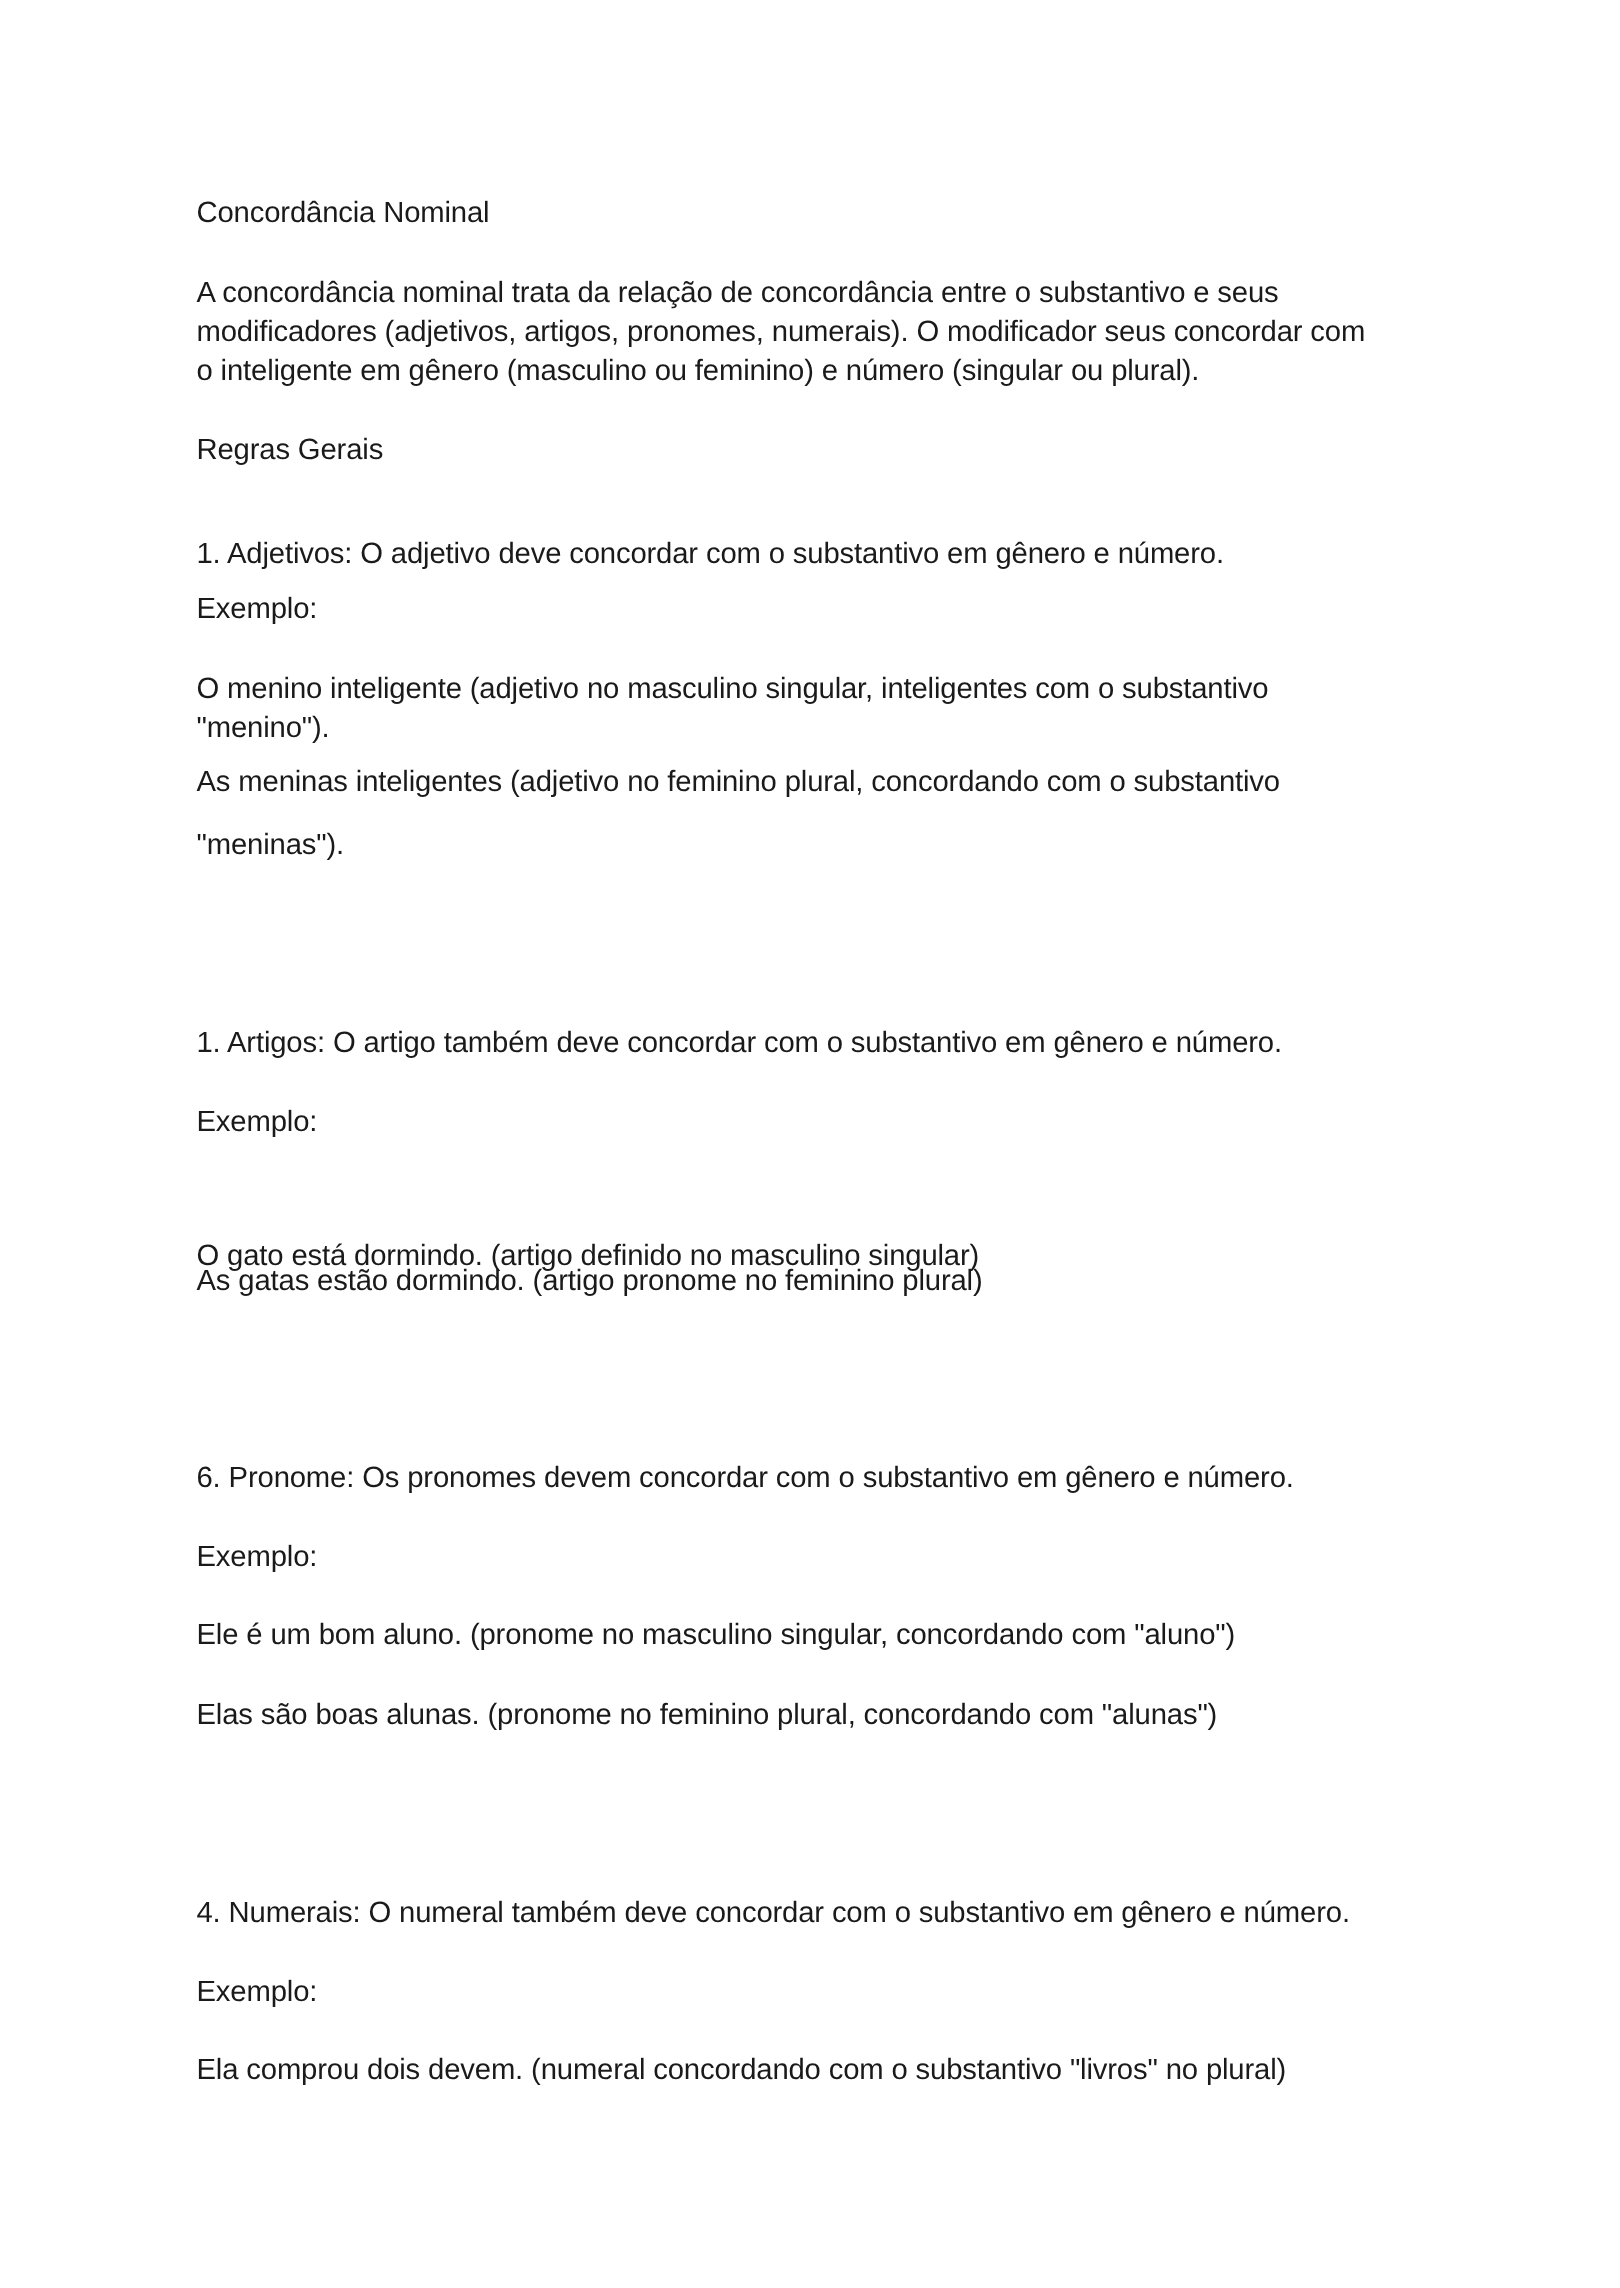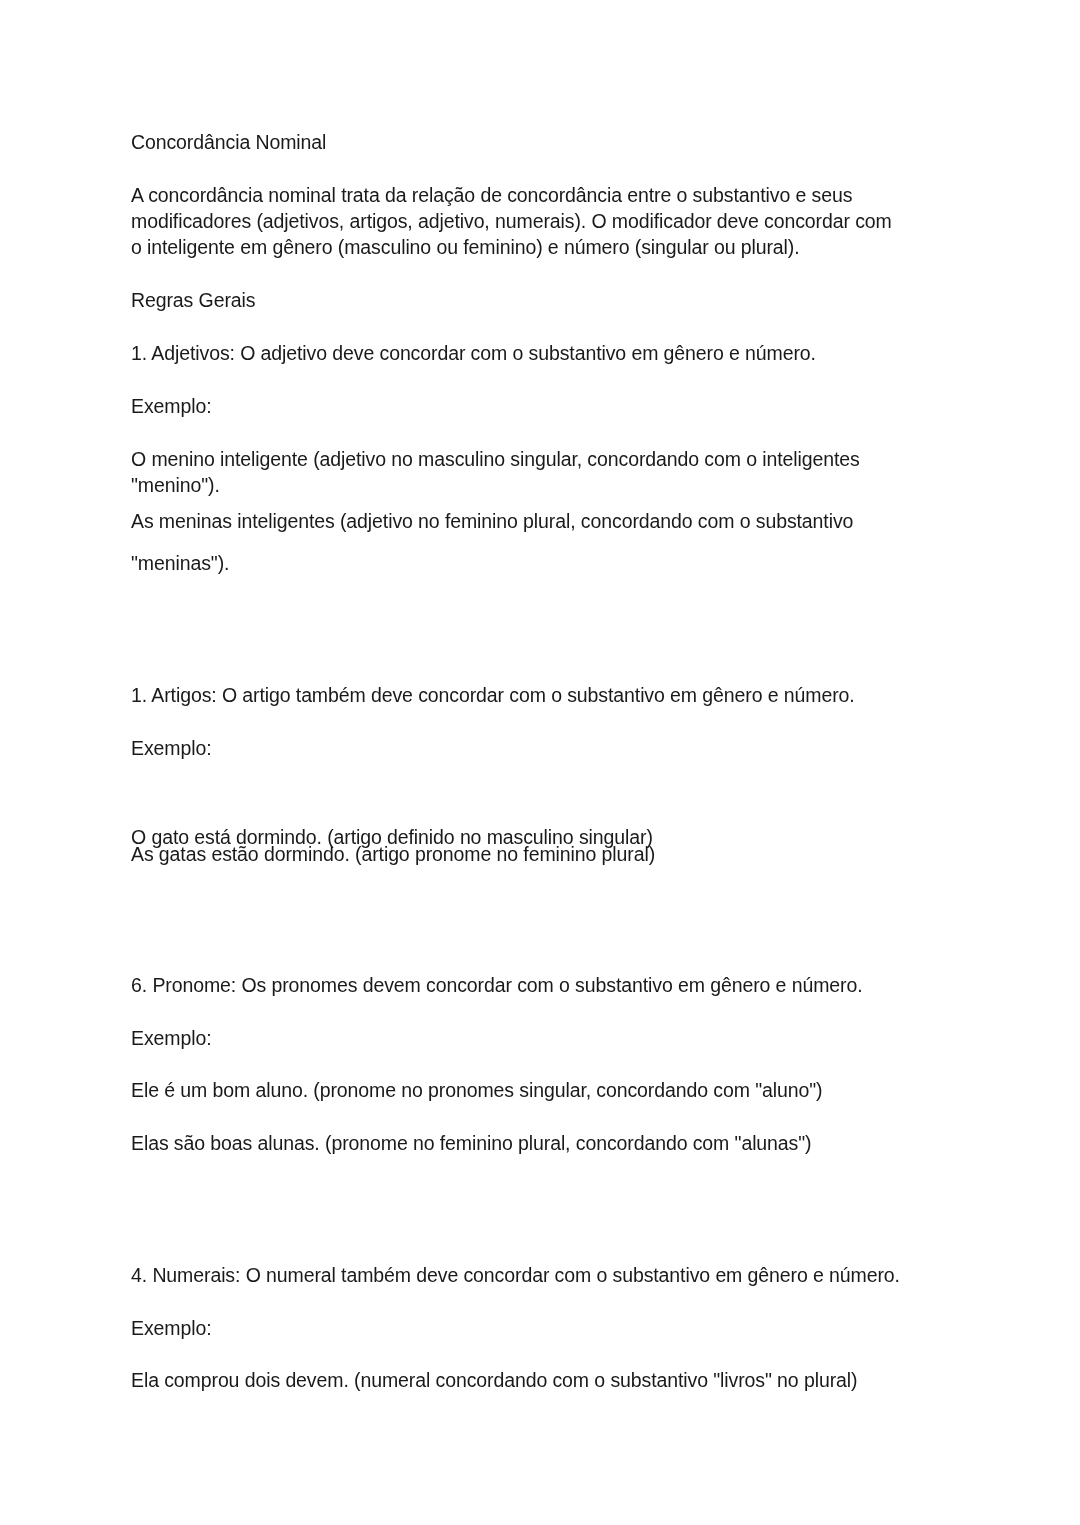--- a/index.html
+++ b/index.html
@@ -34,46 +34,46 @@
   </style>
 </head>
 <body>
 
 <div class="page">
 
   <div class="line" style="top:129px">Concordância Nominal</div>
 
   <div>
     <div class="line" style="top:182px">A concordância nominal trata da relação de concordância entre o substantivo e seus</div>
-    <div class="line" style="top:208px">modificadores (adjetivos, artigos, adjetivo, numerais). O modificador deve concordar com</div>
+    <div class="line" style="top:208px">modificadores (adjetivos, artigos, pronomes, numerais). O modificador seus concordar com</div>
     <div class="line" style="top:234px">o inteligente em gênero (masculino ou feminino) e número (singular ou plural).</div>
   </div>
 
   <div class="line" style="top:287px">Regras Gerais</div>
 
   <div>
-    <div class="line" style="top:340px">1. Adjetivos: O adjetivo deve concordar com o substantivo em gênero e número.</div>
+    <div class="line" style="top:356px">1. Adjetivos: O adjetivo deve concordar com o substantivo em gênero e número.</div>
     <div class="line" style="top:393px">Exemplo:</div>
-    <div class="line" style="top:446px">O menino inteligente (adjetivo no masculino singular, concordando com o inteligentes</div>
+    <div class="line" style="top:446px">O menino inteligente (adjetivo no masculino singular, inteligentes com o substantivo</div>
     <div class="line" style="top:472px">"menino").</div>
     <div class="line" style="top:508px">As meninas inteligentes (adjetivo no feminino plural, concordando com o substantivo</div>
     <div class="line" style="top:550px">"meninas").</div>
   </div>
 
   <div>
     <div class="line" style="top:682px">1. Artigos: O artigo também deve concordar com o substantivo em gênero e número.</div>
     <div class="line" style="top:735px">Exemplo:</div>
     <div class="line" style="top:824px">O gato está dormindo. (artigo definido no masculino singular)</div>
     <div class="line" style="top:841px">As gatas estão dormindo. (artigo pronome no feminino plural)</div>
   </div>
 
   <div>
     <div class="line" style="top:972px">6. Pronome: Os pronomes devem concordar com o substantivo em gênero e número.</div>
     <div class="line" style="top:1025px">Exemplo:</div>
-    <div class="line" style="top:1077px">Ele é um bom aluno. (pronome no pronomes singular, concordando com "aluno")</div>
+    <div class="line" style="top:1077px">Ele é um bom aluno. (pronome no masculino singular, concordando com "aluno")</div>
     <div class="line" style="top:1130px">Elas são boas alunas. (pronome no feminino plural, concordando com "alunas")</div>
   </div>
 
   <div>
     <div class="line" style="top:1262px">4. Numerais: O numeral também deve concordar com o substantivo em gênero e número.</div>
     <div class="line" style="top:1315px">Exemplo:</div>
     <div class="line" style="top:1367px">Ela comprou dois devem. (numeral concordando com o substantivo "livros" no plural)</div>
   </div>
 
 </div>

